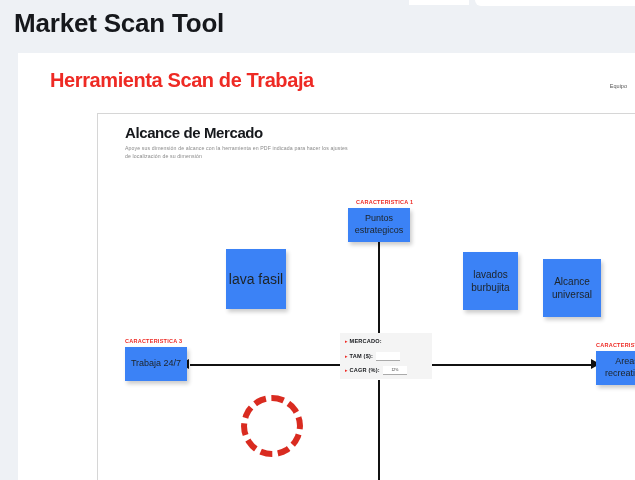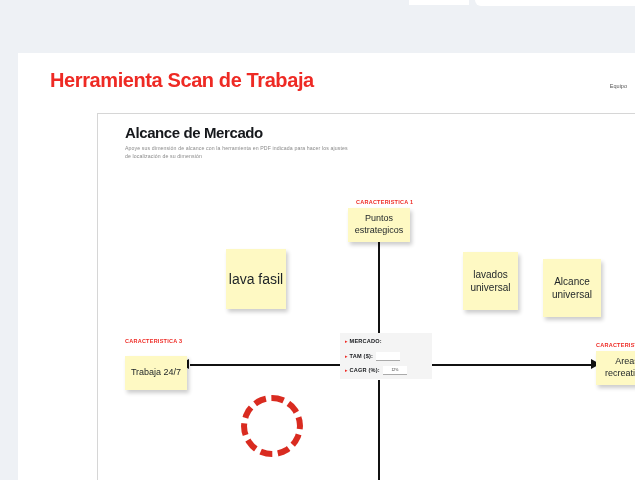--- a/index.html
+++ b/index.html
@@ -94,36 +94,36 @@
     width: 230px;
     font-size: 5.2px;
     line-height: 1.55;
     color: #8a8a8a;
     letter-spacing: 0.12px;
   }
 
   
   .sticky {
     position: absolute;
-    background: #fef9c3;
+    background: #3b82f6;
     box-shadow: 2px 3px 4px rgba(0,0,0,0.20);
     display: flex;
     align-items: center;
     justify-content: center;
     text-align: center;
     color: #1d2327;
     line-height: 1.32;
     padding: 2px;
   }
 
   #sticky-lava-fasil   { left: 128px; top: 135px; width: 60px; height: 60px; font-size: 14px; }
   #sticky-burbujita    { left: 365px; top: 138px; width: 55px; height: 58px; font-size: 10px; }
   #sticky-universal    { left: 445px; top: 145px; width: 58px; height: 58px; font-size: 10px; }
   #sticky-puntos       { left: 250px; top: 94px; width: 62px; height: 34px; font-size: 9px; }
-  #sticky-trabaja      { left: 27px;  top: 233px; width: 62px; height: 34px; font-size: 9px; margin-top: 9px; }
+  #sticky-trabaja      { left: 27px;  top: 233px; width: 62px; height: 34px; font-size: 9px; }
   #sticky-areas        { left: 498px; top: 237px; width: 62px; height: 34px; font-size: 9px; }
 
   
   .feature-label {
     position: absolute;
     font-size: 5.5px;
     font-weight: bold;
     color: #ee2a24;
     letter-spacing: 0.25px;
     white-space: nowrap;
@@ -217,20 +217,21 @@
     border: 6px dashed #d92b20;
     border-radius: 50%;
   }
 </style>
 </head>
 <body>
 
 <div id="app-header">
   <div id="header-notch"></div>
   <div id="header-notch-2"></div>
+  <div id="app-title">Market Scan Tool</div>
 </div>
 
 <div id="doc-page">
 
   <div id="doc-title">Herramienta Scan de Trabaja</div>
   <div id="doc-team-label">Equipo</div>
 
   <div id="canvas">
 
     <div id="canvas-title">Alcance de Mercado</div>
@@ -242,21 +243,21 @@
     <div class="axis-h" id="axis-right"></div>
 
     <div class="arrow" id="arrow-left"></div>
     <div class="arrow" id="arrow-right"></div>
 
     <div class="feature-label" id="label-c1">CARACTERISTICA 1</div>
     <div class="feature-label" id="label-c3">CARACTERISTICA 3</div>
     <div class="feature-label" id="label-c4">CARACTERISTICA 4</div>
 
     <div class="sticky" id="sticky-lava-fasil">lava fasil</div>
-    <div class="sticky" id="sticky-burbujita">lavados universal</div>
+    <div class="sticky" id="sticky-burbujita">lavados burbujita</div>
     <div class="sticky" id="sticky-universal">Alcance universal</div>
     <div class="sticky" id="sticky-puntos">Puntos estrategicos</div>
     <div class="sticky" id="sticky-trabaja">Trabaja 24/7</div>
     <div class="sticky" id="sticky-areas">Areas recreativas</div>
 
     <div id="red-circle"></div>
 
     <div id="center-box">
 
       <div class="field-row" id="field-mercado">

